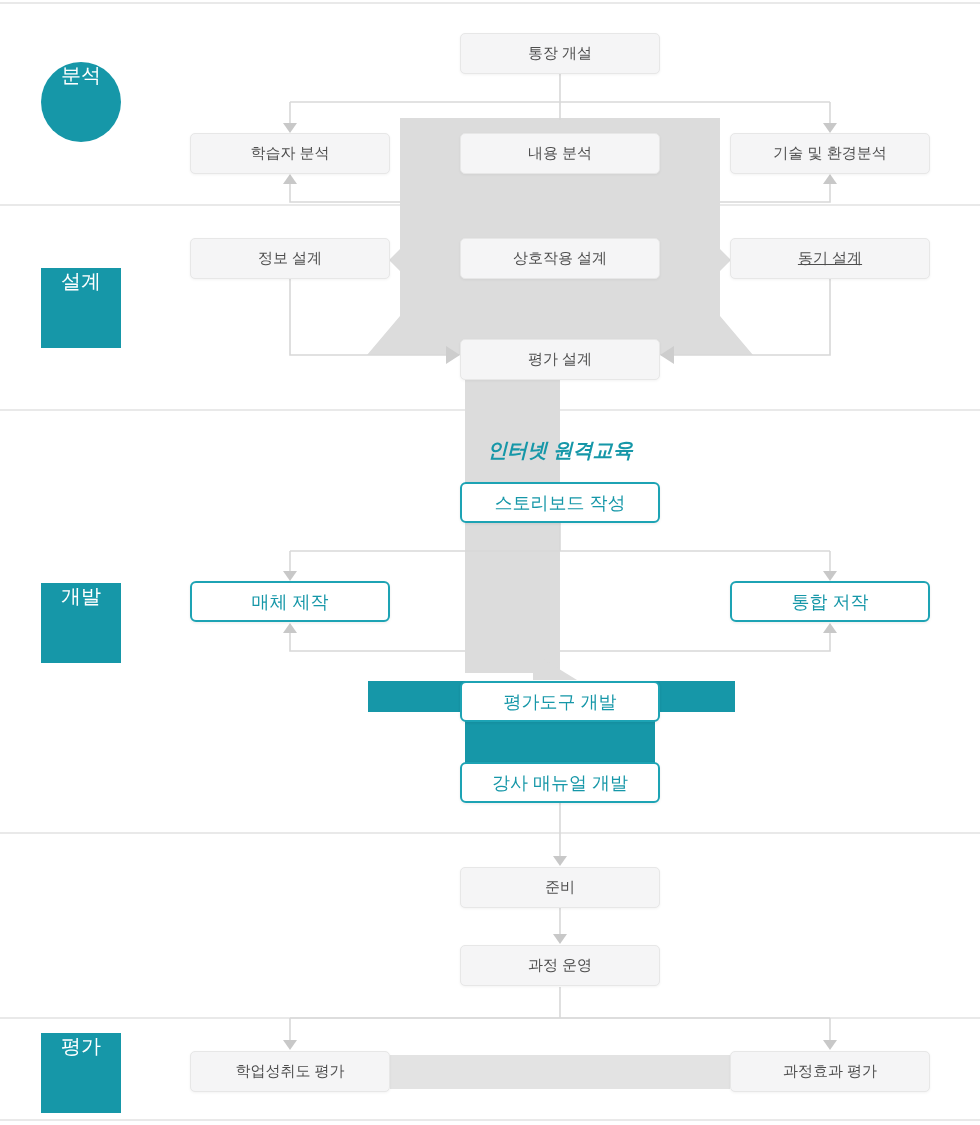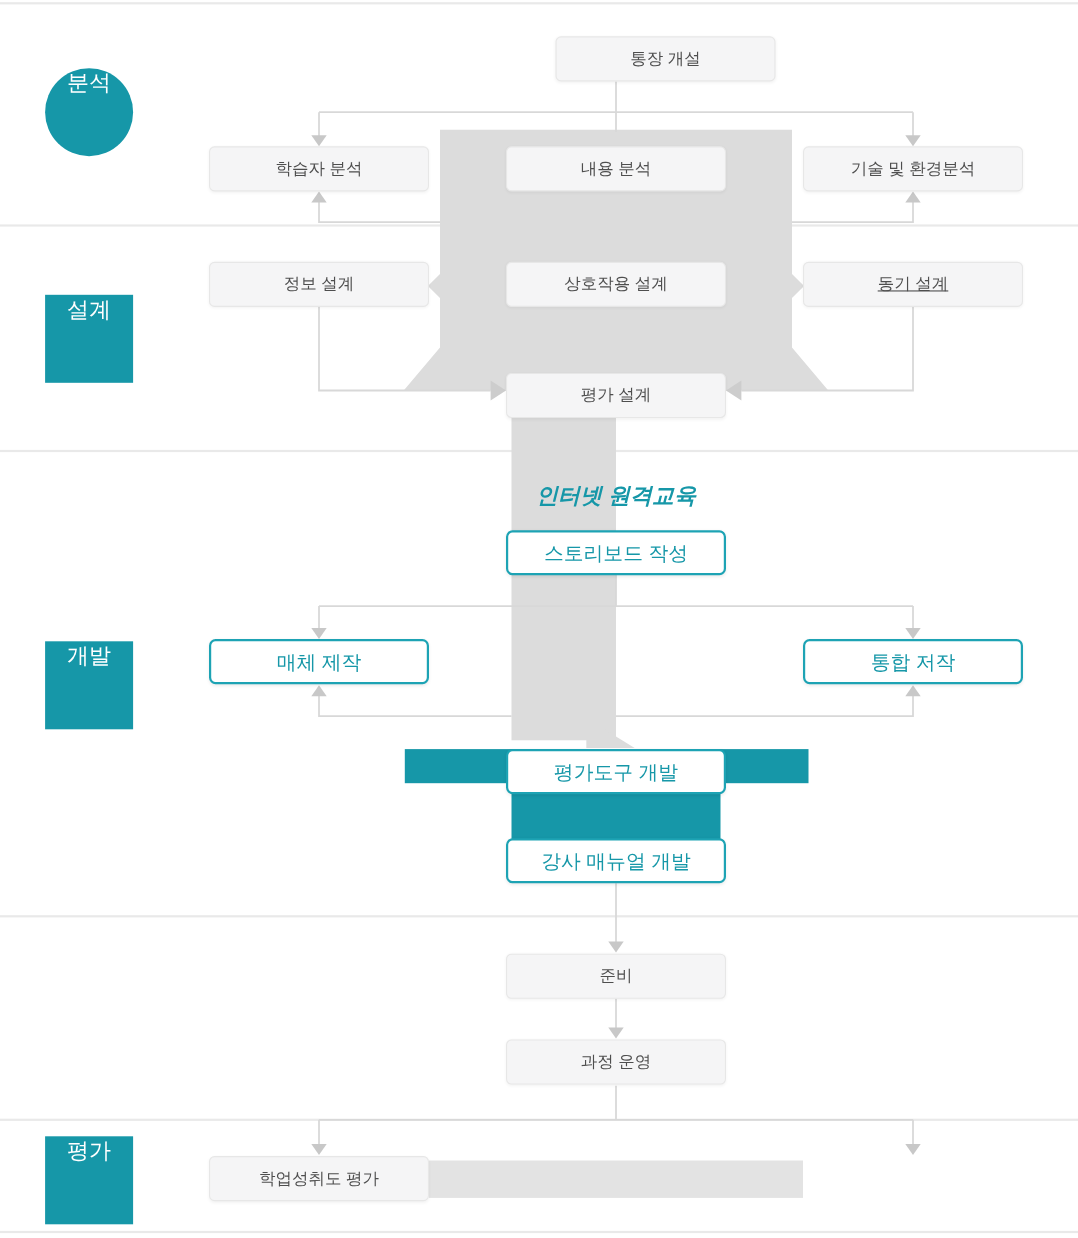--- a/index.html
+++ b/index.html
@@ -119,35 +119,36 @@
   <div class="badge" style="top:268px;">
       <span>설계</span>
     </div>
   <div class="badge" style="top:583px;">
       <span>개발</span>
     </div>
   <div class="badge" style="top:1033px;">
       <span>평가</span>
     </div>
 
-  <div class="box" style="left:460px;top:33px;margin-left:45px;">통장 개설</div>
+  <div class="box" style="left:460px;top:33px;">통장 개설</div>
   <div class="box" style="left:190px;top:133px;">학습자 분석</div>
   <div class="box" style="left:460px;top:133px;">내용 분석</div>
   <div class="box" style="left:730px;top:133px;">기술 및 환경분석</div>
 
   <div class="box" style="left:190px;top:238px;">정보 설계</div>
   <div class="box" style="left:460px;top:238px;">상호작용 설계</div>
   <div class="box" style="left:730px;top:238px;text-decoration:underline;">동기 설계</div>
   <div class="box" style="left:460px;top:339px;">평가 설계</div>
 
   <div class="title">인터넷 원격교육</div>
   <div class="tbox" style="left:460px;top:482px;">스토리보드 작성</div>
   <div class="tbox" style="left:190px;top:581px;">매체 제작</div>
   <div class="tbox" style="left:730px;top:581px;">통합 저작</div>
   <div class="tbox" style="left:460px;top:681px;">평가도구 개발</div>
   <div class="tbox" style="left:460px;top:762px;">강사 매뉴얼 개발</div>
 
   <div class="box" style="left:460px;top:867px;">준비</div>
   <div class="box" style="left:460px;top:945px;">과정 운영</div>
 
   <div class="box" style="left:190px;top:1051px;">학업성취도 평가</div>
+  <div class="box" style="left:730px;top:1051px;">과정효과 평가</div>
 
 </div>
 
 </body></html>

